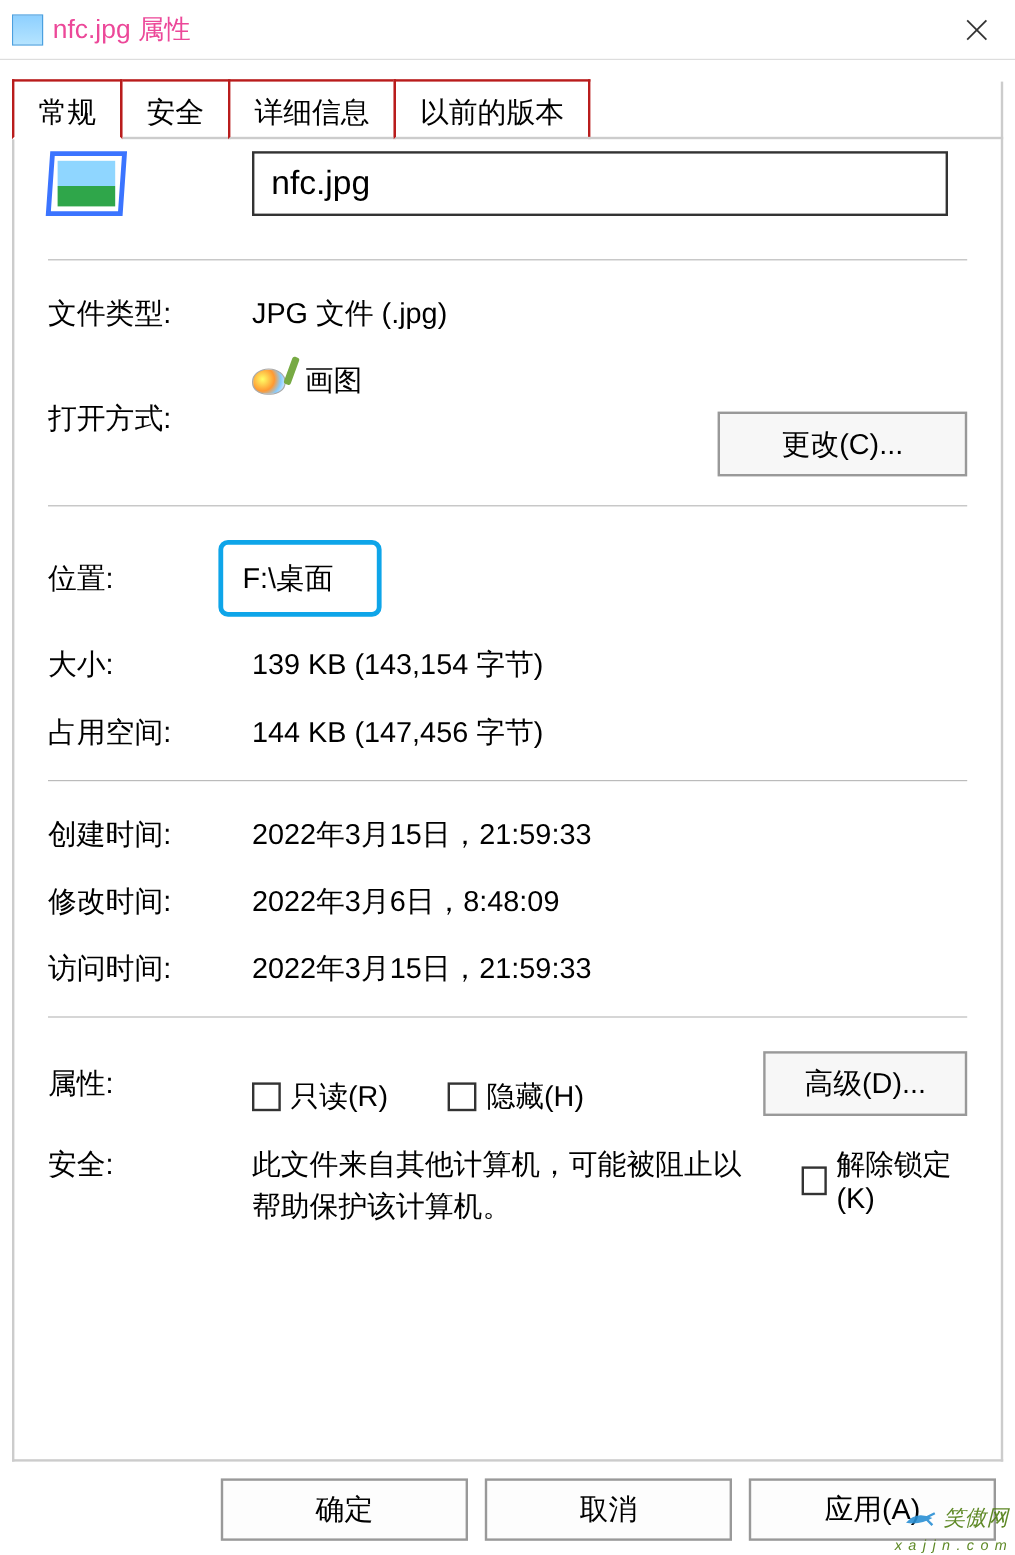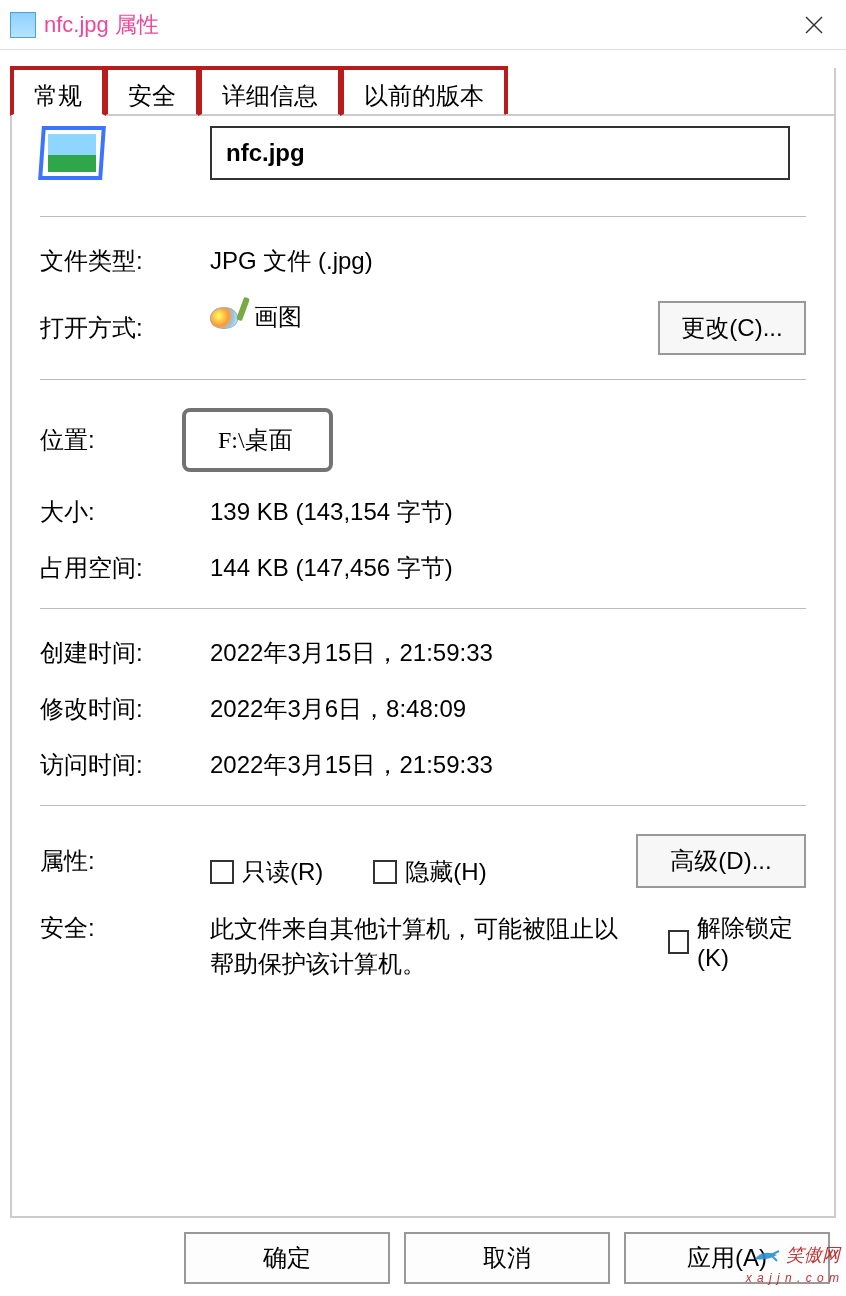--- a/index.html
+++ b/index.html
@@ -46,21 +46,21 @@
   
   .tabs-row {
     position:absolute;
     top:-2px; left:-2px; right:-2px;
     display:flex;
     height:50px;
   }
   .tab {
     padding:10px 20px 0 20px;
     font-size:24px;
-    border:4px solid #b91c1c;
+    border:2px solid #b91c1c;
     border-bottom:2px solid #ccc;
     background:#fff;
     cursor:pointer;
     margin-right:-2px;
   }
   .tab.active {
     border-bottom:2px solid #fff;
     z-index:2;
   }
   .tab-spacer {
@@ -101,22 +101,21 @@
     transform:skewX(-4deg);
   }
   .file-icon-big .pic {
     position:absolute; left:8px; top:8px; right:8px; bottom:8px;
     background:linear-gradient(to bottom,#8fd6ff 0,#8fd6ff 55%,#2fa64a 55%,#2fa64a 100%);
   }
   .filename-input {
     width:580px; height:54px;
     border:2px solid #333;
     padding:0 14px;
-    font-size:24px;
-    font-weight:bold;
+    font-size:28px;
   }
   .paint-icon {
     width:34px; height:34px;
     display:inline-block;
     position:relative;
     margin-right:10px;
     vertical-align:middle;
   }
   .paint-icon .palette {
     position:absolute; left:0; top:6px;
@@ -132,29 +131,28 @@
     transform:rotate(20deg);
     border-radius:2px;
   }
   .change-btn, .adv-btn {
     height:54px;
     border:2px solid #999;
     background:#f7f7f7;
     font-size:24px;
     cursor:pointer;
   }
-  .change-btn { width:148px; margin-left:auto; }
+  .change-btn { width:208px; margin-left:auto;margin-top:42px; }
   .adv-btn { width:170px; margin-left:auto; }
   .highlight-box {
     display:inline-block;
-    border:4px solid #737373;
+    border:4px solid #0ea5e9;
     border-radius:8px;
-    padding:12px 36px 12px 32px;
+    padding:12px 36px 12px 16px;
     margin-left:-28px;
-    font-family:Liberation Serif, serif;
   }
   .chkbox {
     width:24px; height:24px;
     border:2px solid #333;
     display:inline-block;
     margin-right:8px;
     vertical-align:middle;
   }
   .attr-row .val-col {
     display:flex; align-items:flex-end;
@@ -174,23 +172,23 @@
   .dlg-btn {
     width:206px; height:52px;
     border:2px solid #999;
     background:#fdfdfd;
     font-size:24px;
     cursor:pointer;
   }
   
   .watermark {
     position:absolute;
-    right:6px; bottom:10px;
+    right:6px; bottom:0;
     font-size:18px;
-    color:#b91c1c;
+    color:#4d7c0f;
     font-style:italic;
     opacity:0.9;
     text-align:right;
     line-height:1.05;
   }
   .watermark svg { vertical-align:middle; }
 </style>
 </head>
 <body>
 

